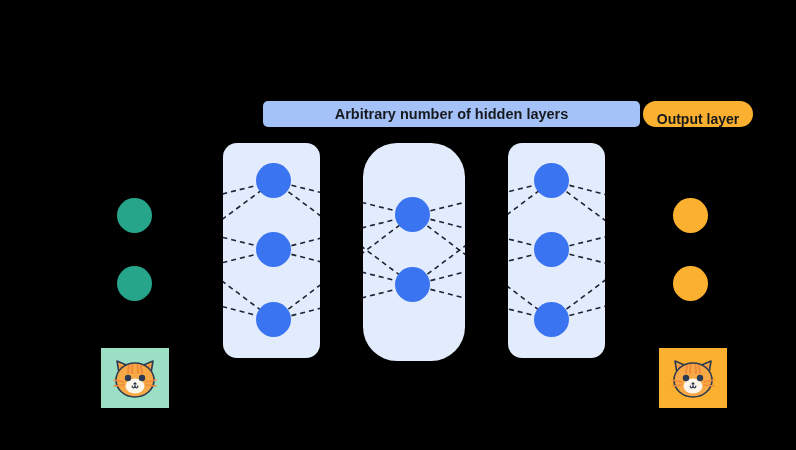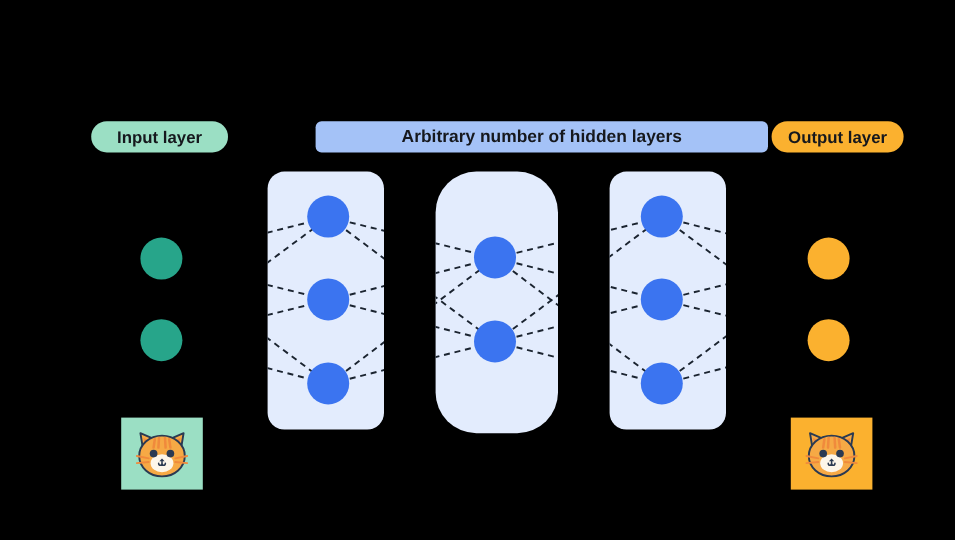--- a/index.html
+++ b/index.html
@@ -5,21 +5,21 @@
   html,body{margin:0;padding:0;background:#000;}
   body{width:796px;height:450px;overflow:hidden;
        font-family:"Liberation Sans",sans-serif;}
   #stage{position:relative;width:796px;height:450px;background:#000;}
 
   
   .banner{position:absolute;display:flex;align-items:center;justify-content:center;
           font-weight:bold;color:#16181d;border-radius:14px;white-space:nowrap;}
   #banner-input{left:76px;top:101px;width:114px;height:26px;font-size:14px;}
   #banner-hidden{left:223px;top:101px;width:377px;height:26px;font-size:14.5px;border-radius:5px;margin-left:40px;}
-  #banner-output{left:643px;top:101px;width:110px;height:26px;font-size:14px;}
+  #banner-output{left:643px;top:101px;width:110px;height:26px;font-size:14px;align-items:flex-end;}
 
   
   .panel{position:absolute;overflow:hidden;}
   #panel-h1{left:223px;top:143px;width:97px;height:215px;border-radius:14px;}
   #panel-h2{left:363px;top:143px;width:102px;height:218px;border-radius:34px;}
   #panel-h3{left:508px;top:143px;width:97px;height:215px;border-radius:14px;}
 
   
   .edges{position:absolute;left:0;top:0;overflow:visible;pointer-events:none;}
 
@@ -34,23 +34,20 @@
         align-items:center;justify-content:center;}
   #tile-input{left:101px;top:348px;background:#9bdfc4;}
   #tile-output{left:659px;top:348px;background:#fbb12f;}
   .cat{display:block;}
 </style>
 </head>
 <body>
 
 <div id="stage" style="background: rgb(0, 0, 0);">
 
-  <div class="banner" id="banner-input" style="background: rgb(155, 223, 196); color: rgb(22, 24, 29);">
-    <span>Input layer</span>
-  </div>
 
   <div class="banner" id="banner-hidden" style="background: rgb(164, 194, 247); color: rgb(22, 24, 29);">
     <span>Arbitrary number of hidden layers</span>
   </div>
 
   <div class="banner" id="banner-output" style="background: rgb(251, 177, 47); color: rgb(22, 24, 29);">
     <span>Output layer</span>
   </div>
 
   <div class="panel" id="panel-h1" style="background: rgb(227, 236, 253);">

